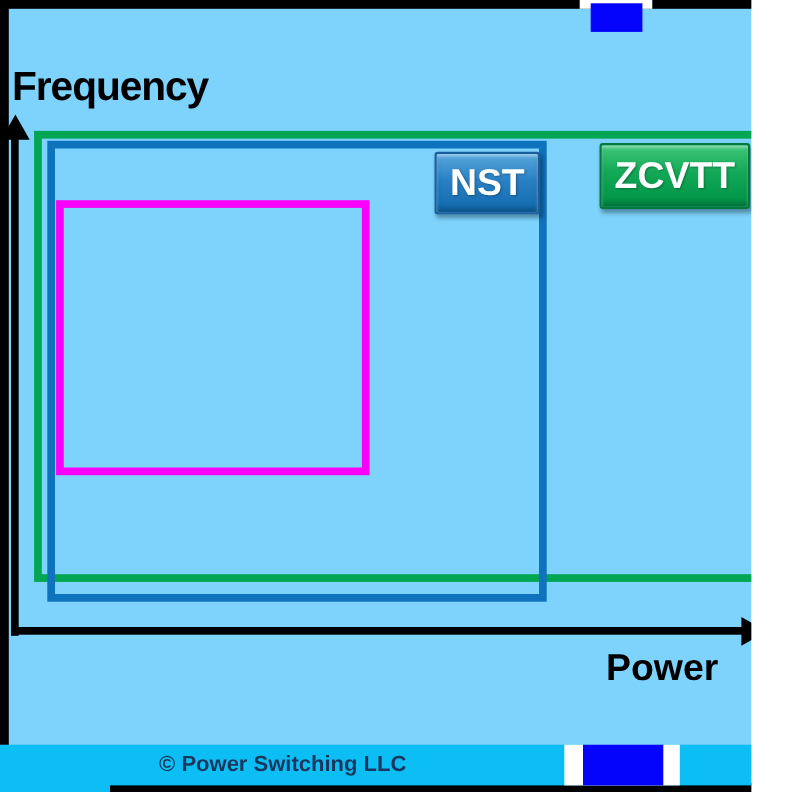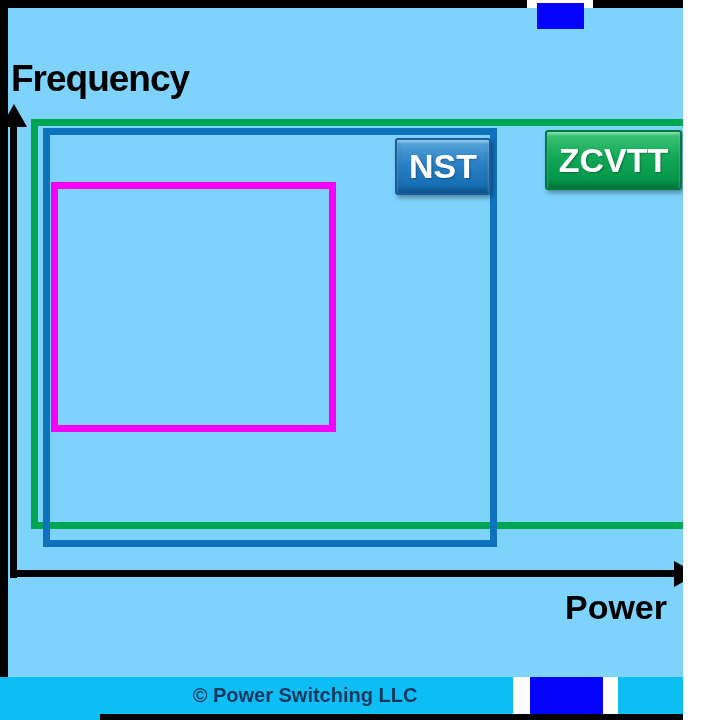--- a/index.html
+++ b/index.html
@@ -14,21 +14,21 @@
   
   .top-gap { position:absolute; left:527px; top:0; width:66px; height:8px; background:#fff; z-index:2; }
   .top-accent { position:absolute; left:537px; top:3px; width:47px; height:26px; background:#0404FC; z-index:3; }
 
   
   .freq-label {
     position:absolute; left:11px; top:58px; font-size:37px; font-weight:bold;
     color:#000; letter-spacing:-1px; z-index:2;
   }
   .power-label {
-    position:absolute; right:16px; top:588px; font-size:34px; font-weight:bold;
+    position:absolute; right:30px; top:588px; font-size:34px; font-weight:bold;
     color:#000; z-index:2;margin-left:27px;
   }
 
   
   .y-axis-line { position:absolute; left:10px; top:122px; width:7px; height:456px; background:#000; z-index:2; }
   .y-axis-head {
     position:absolute; left:1px; top:104px; width:0; height:0; z-index:2;
     border-left:13px solid transparent; border-right:13px solid transparent; border-bottom:23px solid #000;
   }
   .x-axis-line { position:absolute; left:12px; top:570px; width:663px; height:7px; background:#000; z-index:2; }
@@ -67,21 +67,21 @@
   }
 
   
   .footer-bar { position:absolute; left:0; top:677px; width:720px; height:37px; background:#0DBEF5; z-index:2; }
   .footer-corner-patch { position:absolute; left:0; top:713px; width:100px; height:7px; background:#0DBEF5; z-index:2; }
   .footer-gap { position:absolute; left:513px; top:677px; width:105px; height:37px; background:#fff; z-index:3; }
   .footer-accent { position:absolute; left:530px; top:677px; width:73px; height:37px; background:#0404FC; z-index:4; }
   .footer-text {
     position:absolute; left:0; top:677px; width:514px; height:37px; z-index:5;
     display:flex; align-items:center; justify-content:center;
-    color:#17375E; font-size:20px; font-weight:bold;margin-left:48px;
+    color:#17375E; font-size:20px; font-weight:bold;
   }
 </style>
 </head>
 <body>
 
 <div class="slide">
 
   <div class="frame"></div>
   <div class="top-gap"></div>
   <div class="top-accent"></div>

